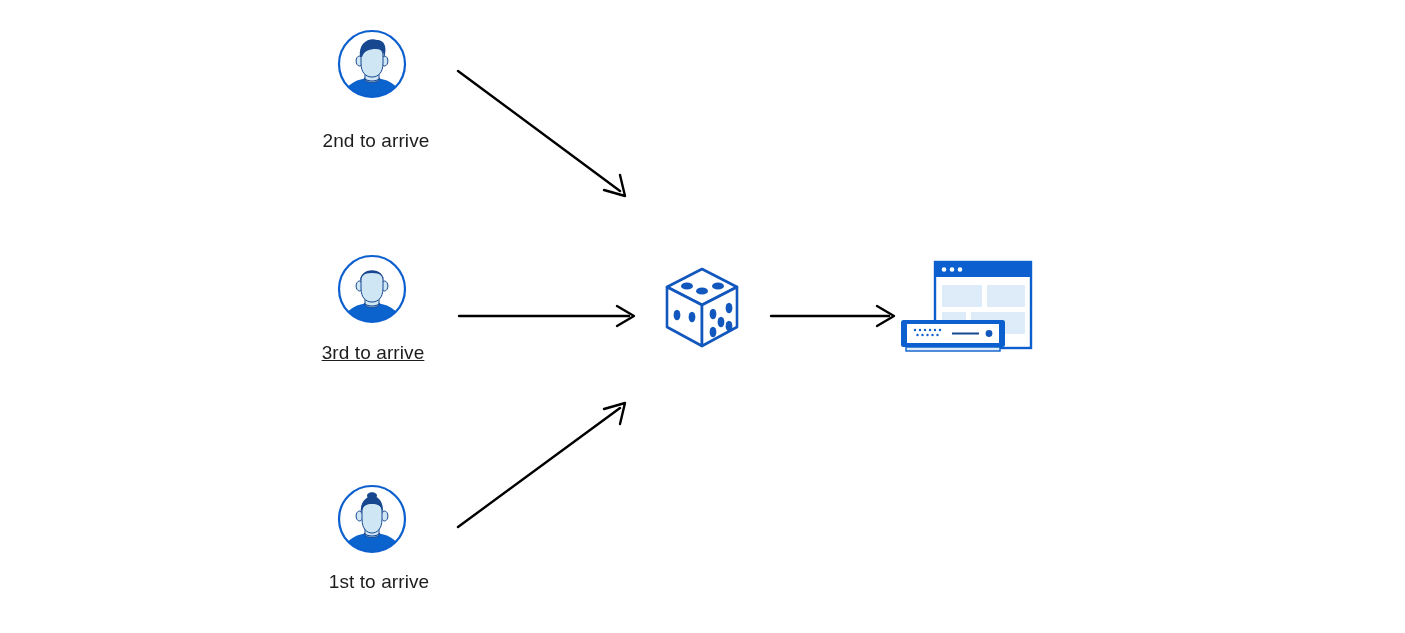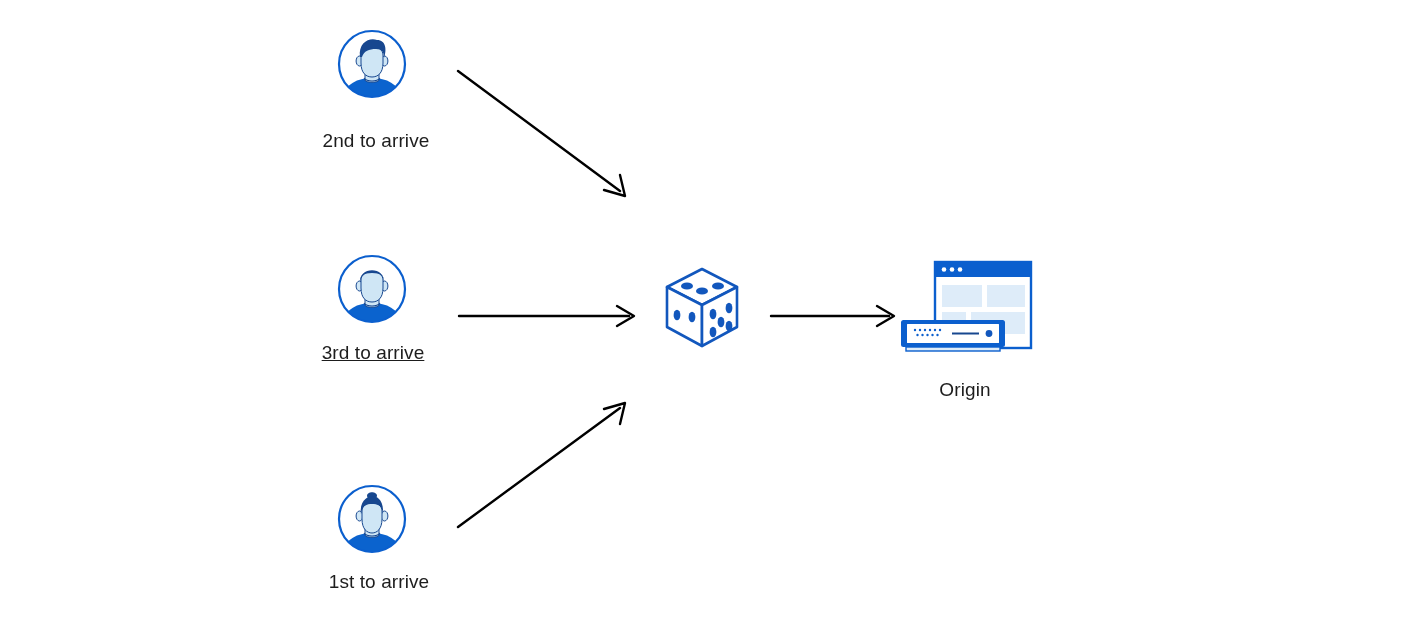--- a/index.html
+++ b/index.html
@@ -207,15 +207,14 @@
             <circle cx="25.5" cy="77" r="1.2"></circle>
             <circle cx="30.5" cy="77" r="1.2"></circle>
           <circle cx="35.5" cy="77" r="1.2"></circle>
             <circle cx="40.5" cy="77" r="1.2"></circle>
         </g>
         <line x1="55" y1="75.5" x2="82" y2="75.5" stroke="#17478f" stroke-width="2"></line>
         <circle cx="92" cy="75.5" r="3.4" fill="#1257bd"></circle>
       </g>
     </svg>
   </div>
-  <div class="node-label" style="left:835px; top:379px;">Origin</div>
 
 </div>
 
 </body></html>

